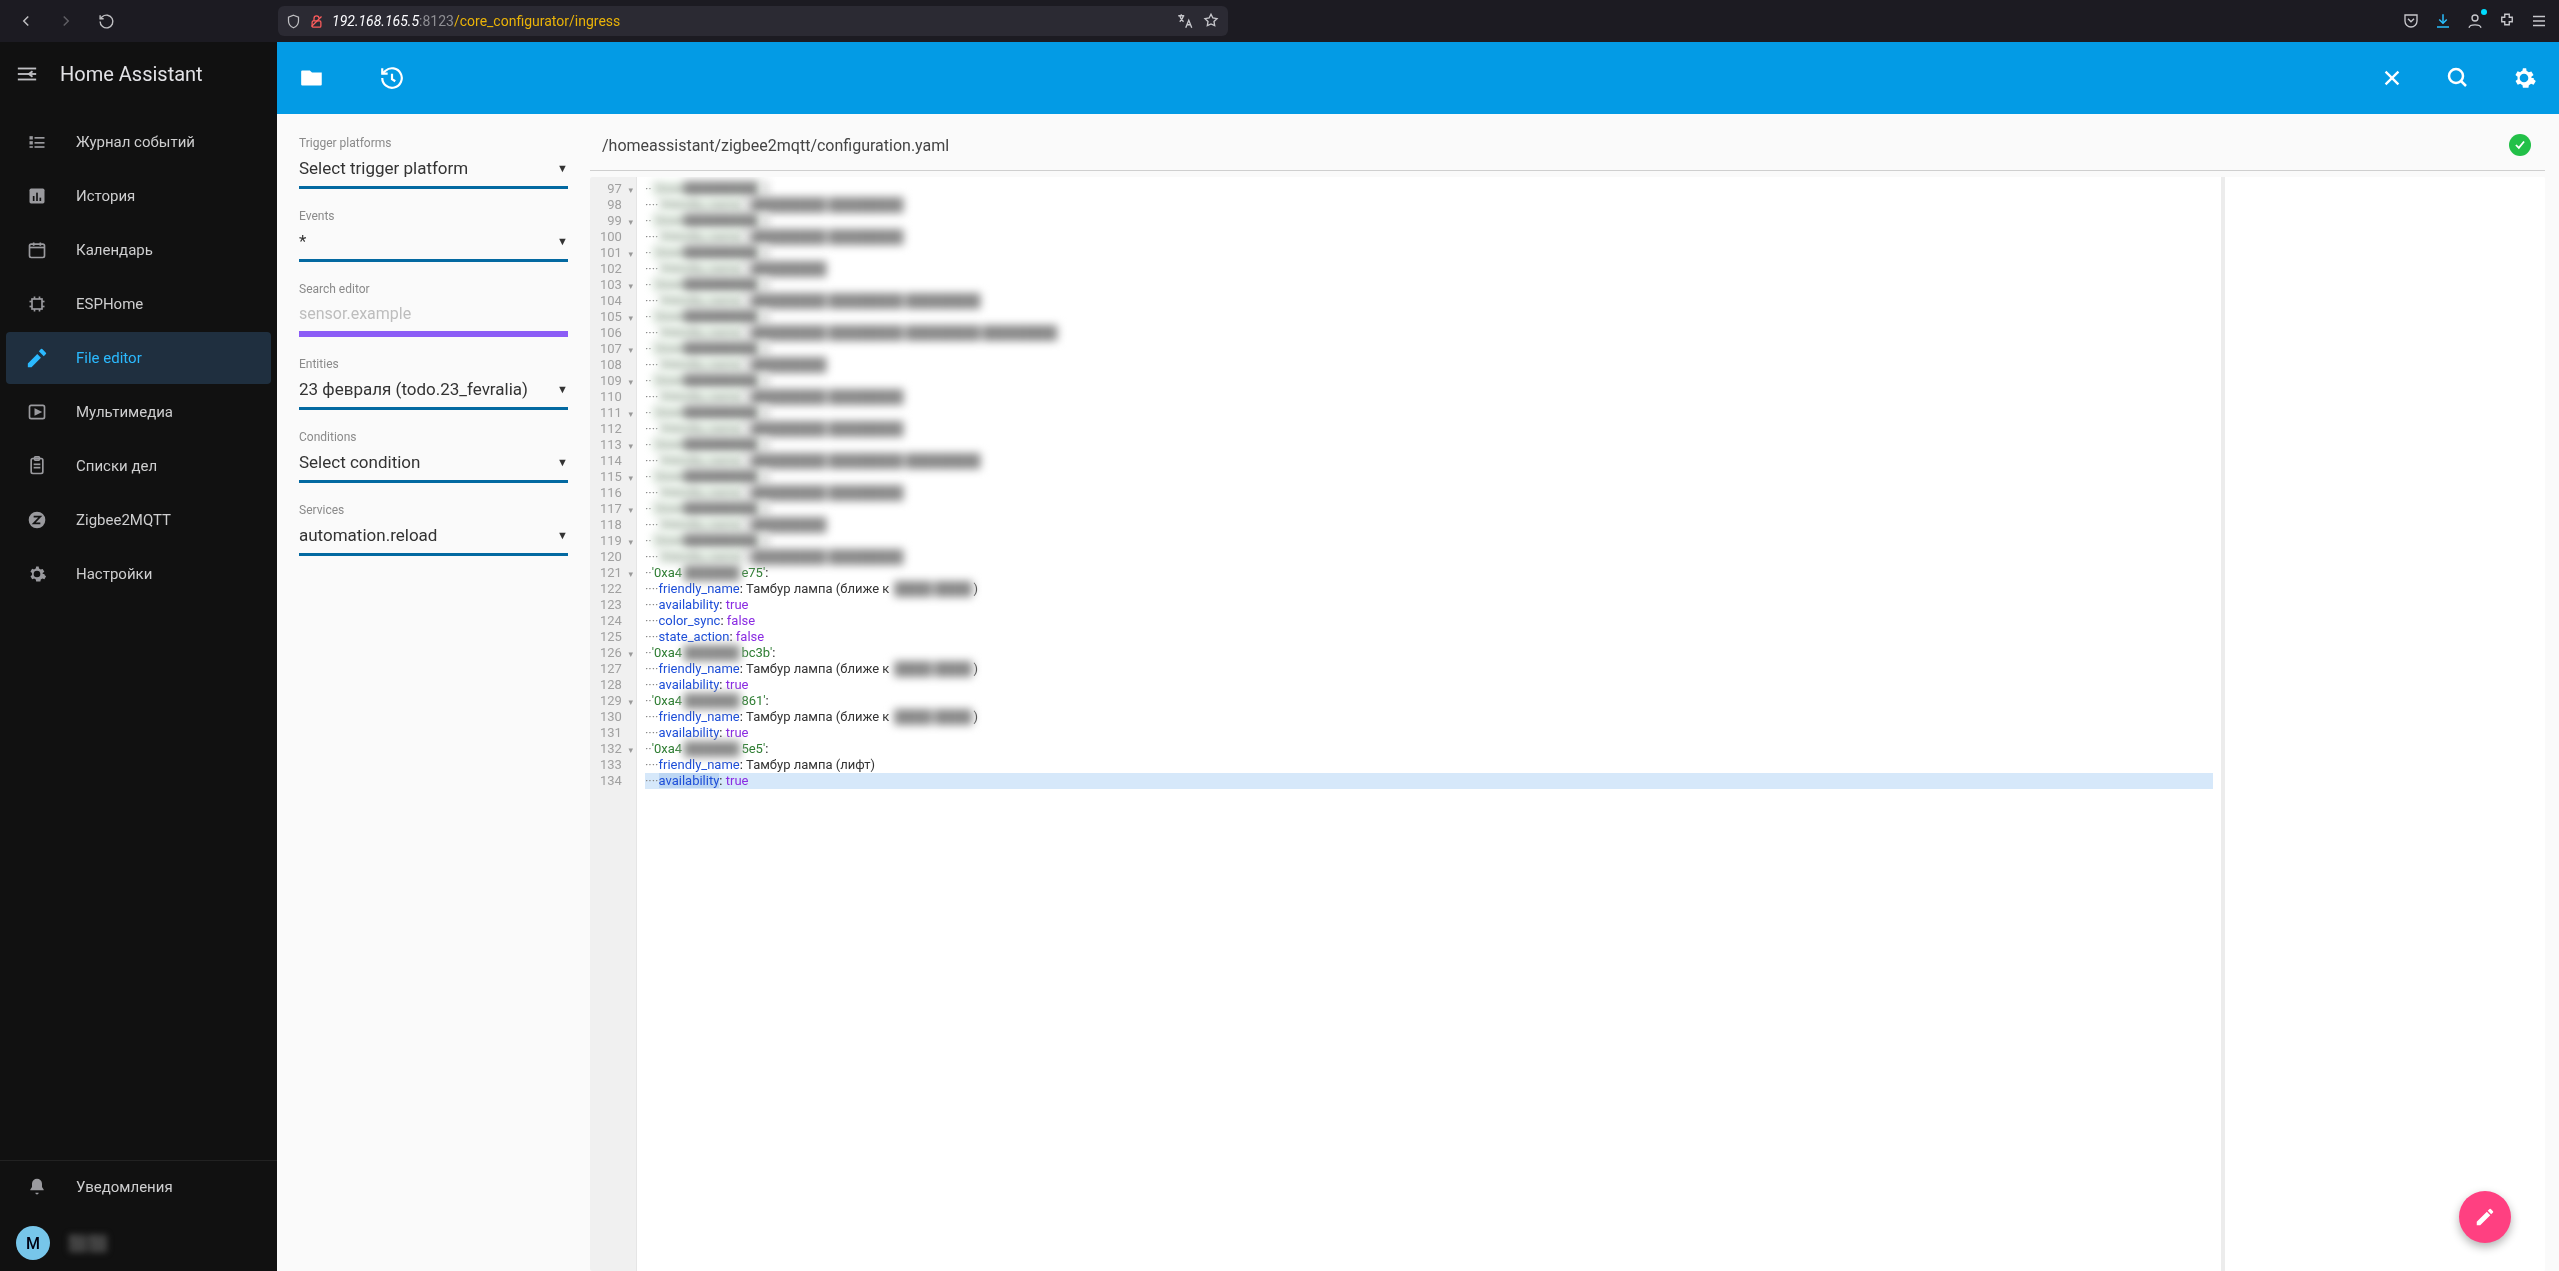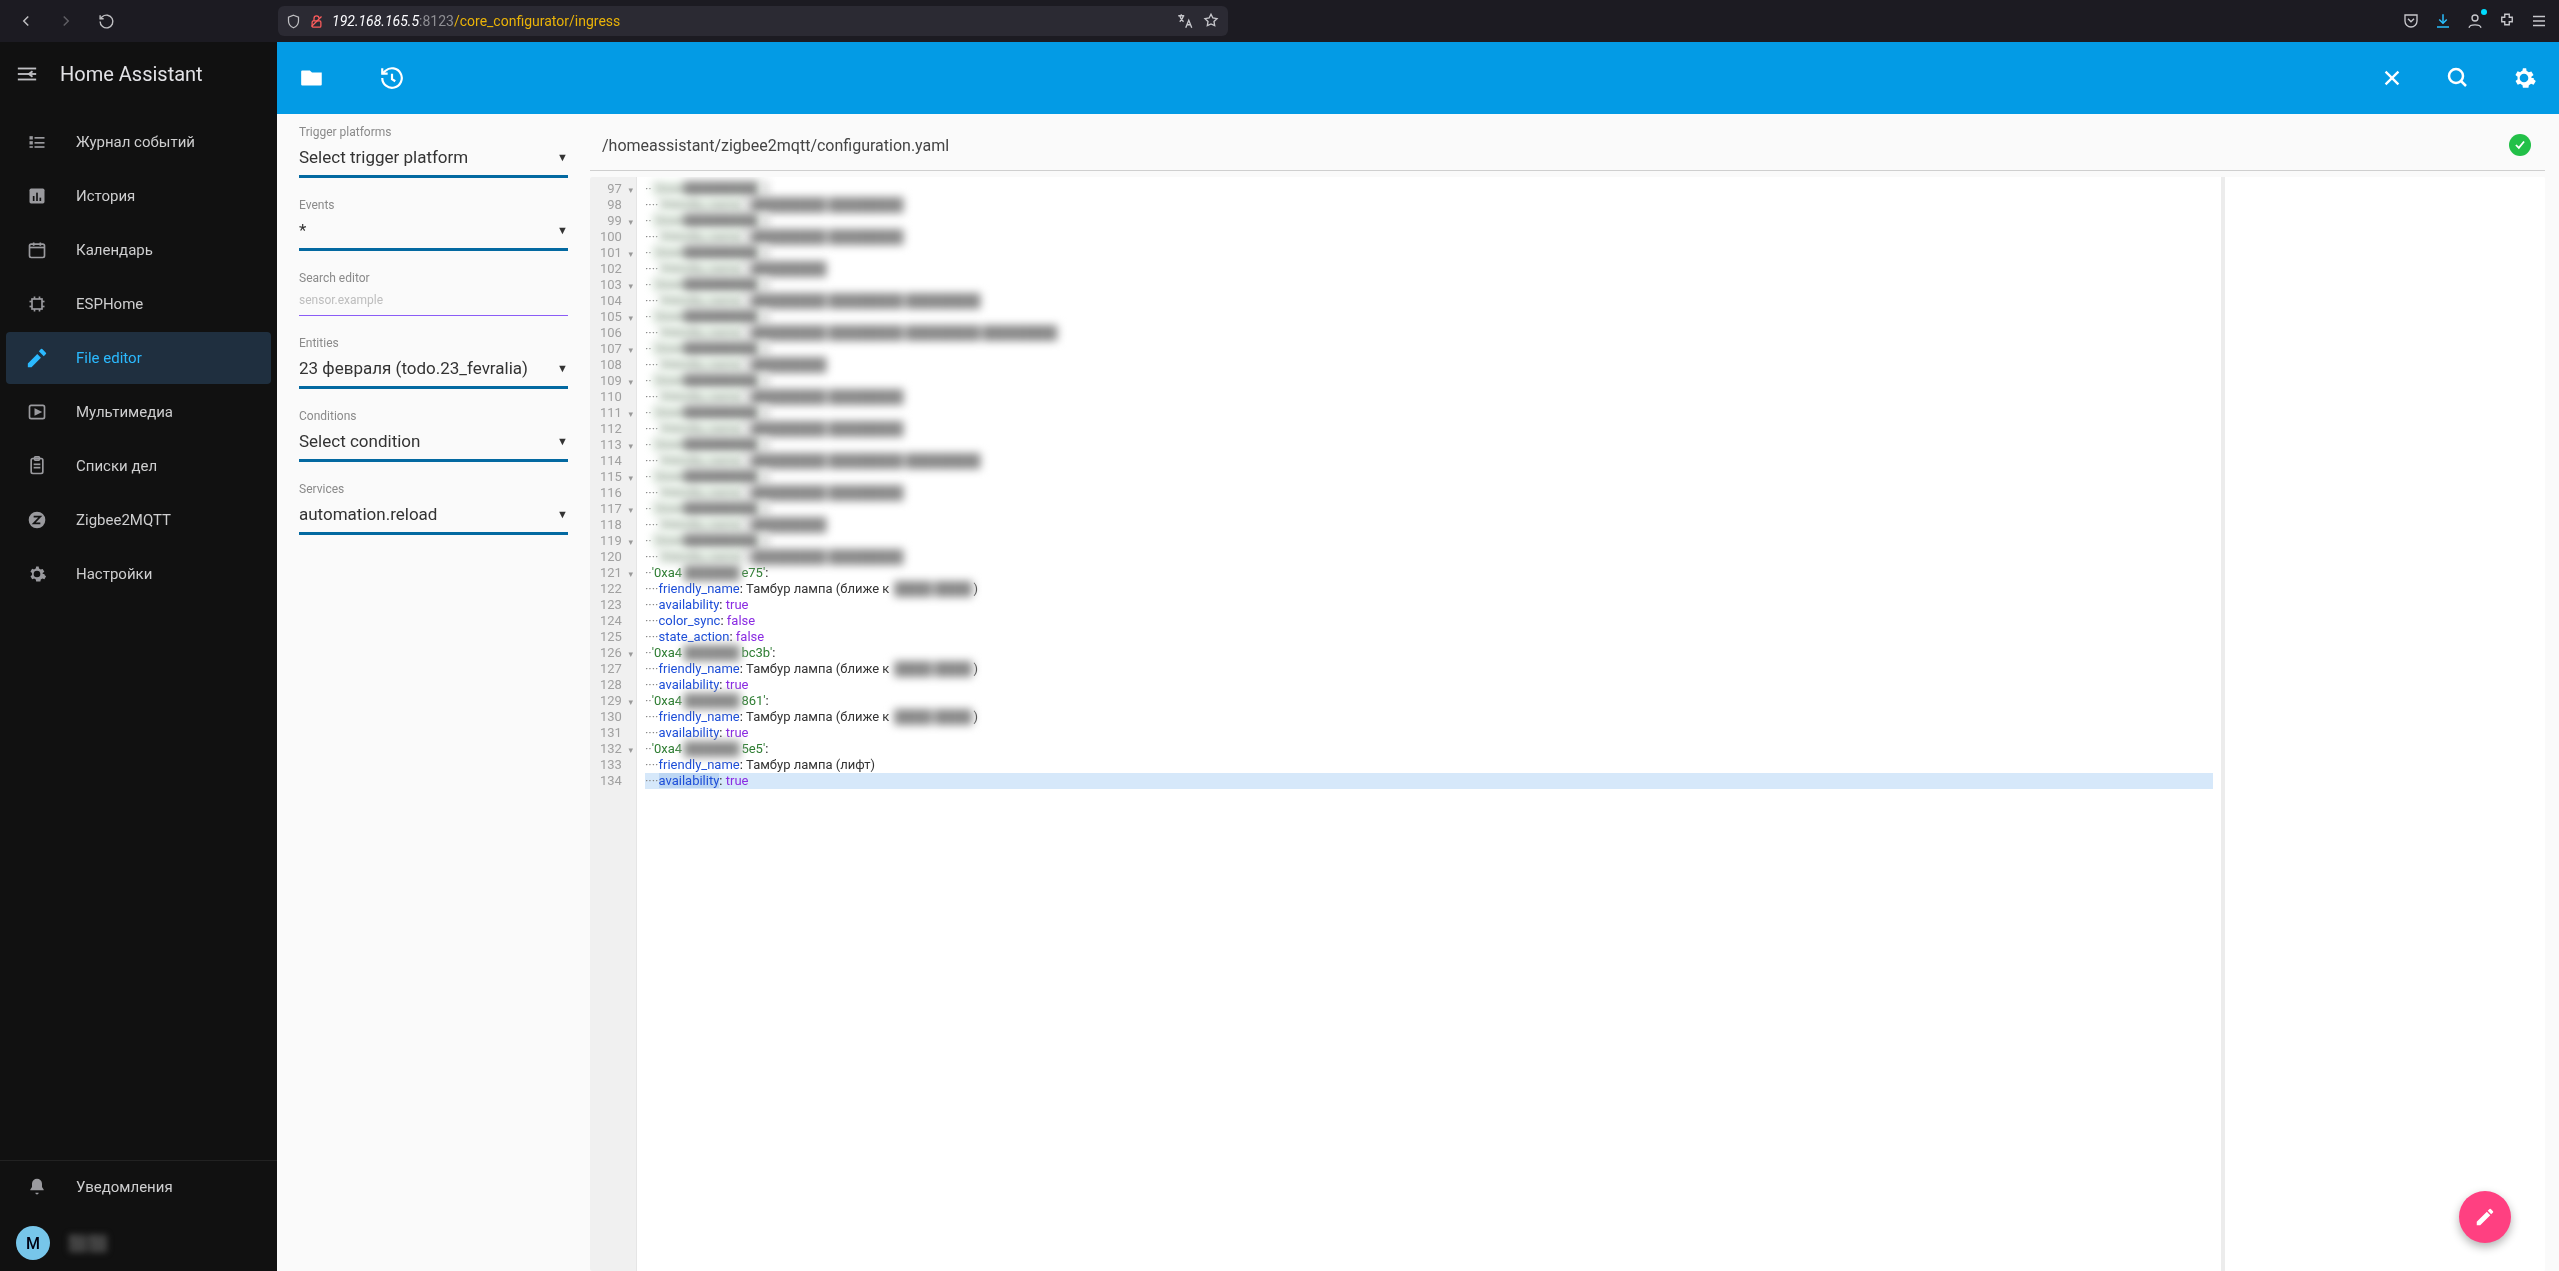--- a/index.html
+++ b/index.html
@@ -39,26 +39,26 @@
   
   .main { flex: 1; display: flex; flex-direction: column; background: #f5f5f5; color: #222; }
   .toolbar { height: 72px; background: #039be5; display: flex; align-items: center; padding: 0 22px; gap: 54px; color: #fff; }
   .toolbar .right { margin-left: auto; display:flex; gap: 40px; }
   .tb-icon { width: 26px; height: 26px; cursor:pointer; display:flex; align-items:center; justify-content:center;}
   svg { display:block; }
 
   .content { flex: 1; display: flex; overflow: hidden; background: #fafafa; }
 
   
-  .panel { width: 313px; padding: 11px 22px; display: flex; flex-direction: column; gap: 2px; overflow:auto;}
+  .panel { width: 313px; padding: 22px 22px; display: flex; flex-direction: column; gap: 2px; overflow:auto;}
   .field { margin-bottom: 18px; }
   .field-label { font-size: 12px; color: #8a8a8a; margin-bottom: 2px; }
   .select { display:flex; align-items:center; justify-content:space-between; border-bottom: 3px solid #0369a1; padding: 6px 0 8px 0; font-size: 17px; color: #333; cursor:pointer;text-align:right; }
   .select .caret { font-size: 11px; }
-  .input { border: none; border-bottom: 1px solid #8b5cf6; padding: 6px 0 8px 0; font-size: 12px; background: transparent; width:100%; }
+  .input { border: none; border-bottom: 6px solid #8b5cf6; padding: 6px 0 8px 0; font-size: 16px; background: transparent; width:100%; }
   .input::placeholder { color: #bdbdbd; }
 
   
   .editor-wrap { flex: 1; display: flex; flex-direction: column; margin: 10px 14px 0 0; position: relative; }
   .path-row { display:flex; align-items:center; padding: 10px 14px 14px 12px; gap: 10px; border-bottom: 1px solid #cfcfcf; }
   .path-input { flex:1; border:none; font-size: 16px; color:#444; background:transparent; }
   .status-ok { width:22px; height:22px; background:#22c048; border-radius:50%; display:flex; align-items:center; justify-content:center;}
   .editor { flex:1; display:flex; font-family: "Consolas","Menlo",monospace; font-size: 13px; background:#fff; border-radius: 2px; margin-top: 6px; overflow:auto; }
   .gutter { background:#f0f0f0; color:#a0a0a0; text-align:right; padding: 4px 14px 4px 10px; user-select:none; border-right: 1px solid #e5e5e5; line-height: 16px;}
   .gutter .ln { position: relative; }

